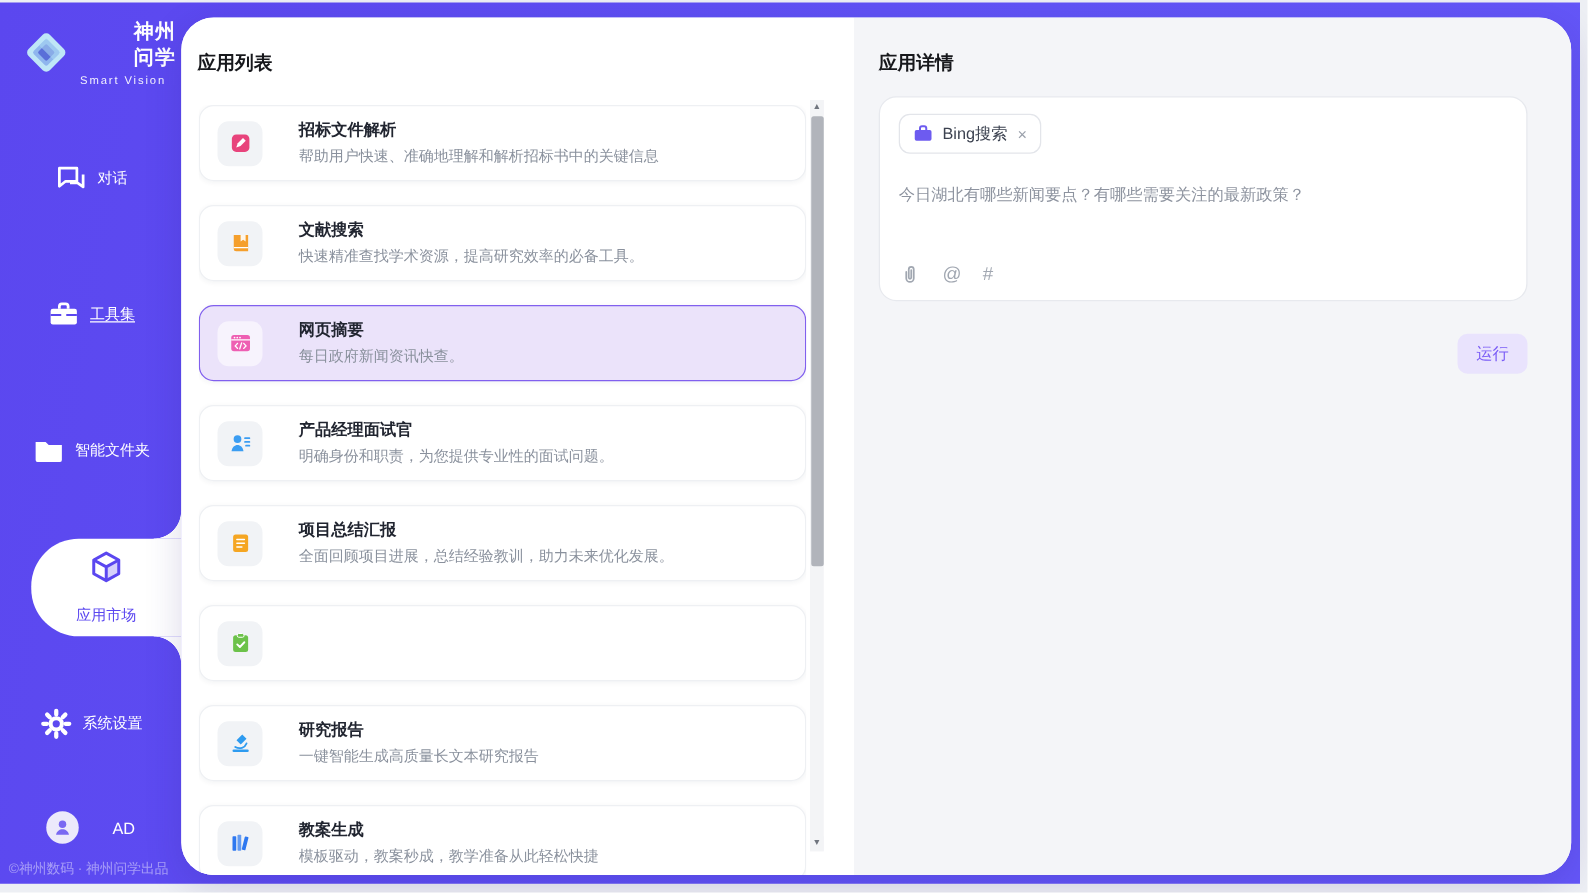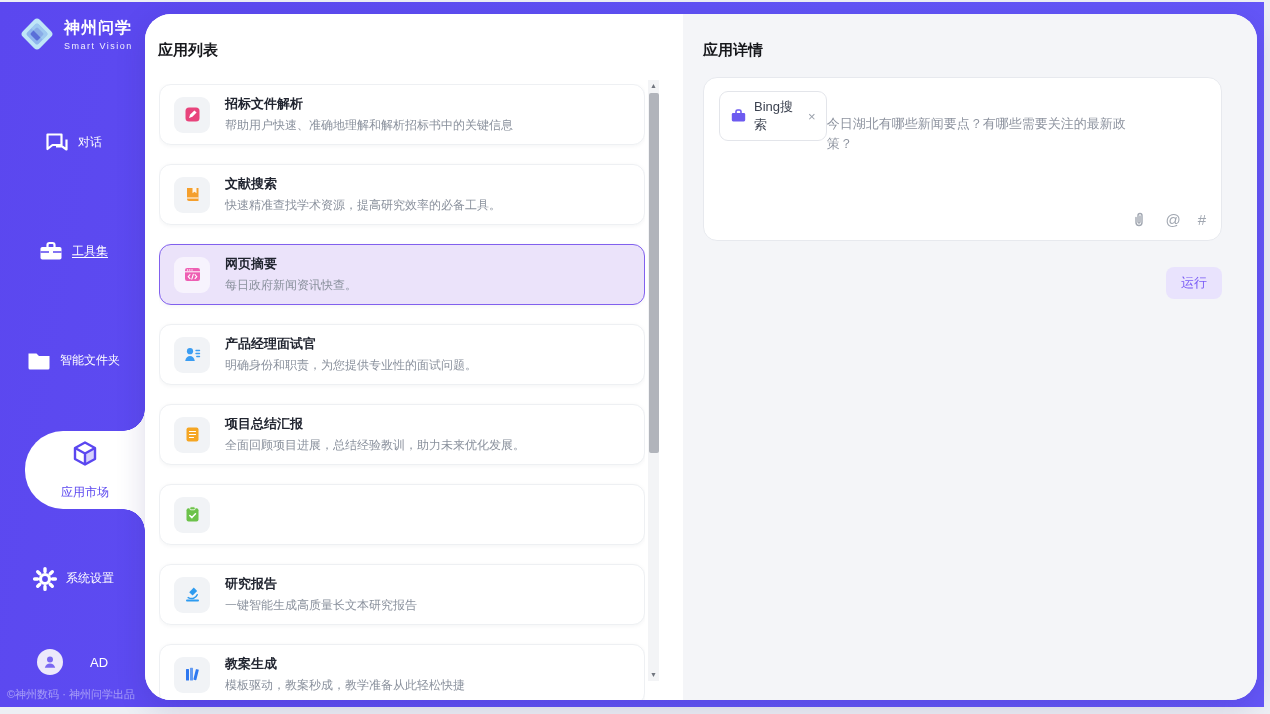--- a/index.html
+++ b/index.html
@@ -11,21 +11,21 @@
     color:#23262e;
   }
   
   .frame {
     position:absolute; left:0; top:2px; right:6px; bottom:7px;
     background:linear-gradient(100deg,#5b47ef 0%,#6154f6 60%,#6557f8 100%);
   }
   
   .sidebar { position:absolute; left:0; top:2px; bottom:7px; width:145px; color:#fff; }
   .logo { display:flex; align-items:center; gap:8px; margin:13px 0 0 18px; }
-  .logo-text .cn { font-size:16px; font-weight:bold; letter-spacing:1px; }
+  .logo-text .cn { font-size:16px; font-weight:bold; letter-spacing:1px;margin-left:43px; }
   .logo-text .en { font-size:9px; letter-spacing:1.5px; opacity:.92; margin-top:2px; }
   .nav { position:absolute; top:86px; left:0; right:0; }
   .nav-item { height:109px; display:flex; flex-direction:row; align-items:center; justify-content:center; gap:7px; cursor:pointer; position:relative; }
   .nav-label { font-size:12px; }
   .nav-item.u .nav-label { text-decoration:underline; text-underline-offset:2px; }
   .bubble {
     position:absolute; left:25px; top:50%; transform:translateY(-50%);
     width:120px; height:78px; background:#fff; border-radius:38px 0 0 38px;
     display:flex; flex-direction:column; align-items:center; justify-content:center; gap:15px;
     color:#5b47f0;
@@ -49,37 +49,37 @@
     box-shadow:0 8px 30px rgba(35,25,120,.16);
   }
   .section-title { font-size:15px; font-weight:bold; color:#17181c; }
   
   .list-section { width:538px; position:relative; background:#fff; }
   .list-section .section-title { margin:27px 0 0 13px; }
   .cards { position:absolute; top:70px; left:14px; width:486px; bottom:0; overflow:hidden; }
   .card {
     height:61px; border:1px solid #eef0f3; border-radius:12px; background:#fff;
     box-shadow:0 1px 4px rgba(25,30,60,.05);
-    display:flex; align-items:center; gap:15px; padding:0 14px; margin-bottom:19px; cursor:pointer;
+    display:flex; align-items:center; gap:29px; padding:0 14px; margin-bottom:19px; cursor:pointer;
   }
   .card.selected { background:#ebe3fa; border:1.5px solid #8160ee; }
   .icon-box { width:36px; height:36px; border-radius:9px; background:#f1f3f6; display:flex; align-items:center; justify-content:center; flex:none; }
   .card.selected .icon-box { background:#f7f3fd; }
   .card-title { font-size:13px; font-weight:bold; color:#212530; line-height:1.45; }
   .card-desc { font-size:12px; color:#8a919d; line-height:1.5; margin-top:2px; }
   
   .sb { position:absolute; left:503px; top:66px; width:11px; height:601px; background:#f3f4f6; }
   .sb-arrow { position:absolute; left:0; width:11px; height:12px; color:#70757e; font-size:7px; line-height:12px; text-align:center; background:#f3f4f6; cursor:pointer; }
   .sb-up { top:0; } .sb-down { bottom:0; }
   .sb-thumb { position:absolute; left:0.5px; top:13px; width:10px; height:360px; background:#b1b4bb; border-radius:2px; cursor:pointer; }
   
   .detail-section { flex:1; background:#f4f5f8; padding:27px 35px 0 20px; }
   .input-card {
     margin-top:17px; height:164px; background:#fff; border:1px solid #e7e9ee; border-radius:14px;
-    padding:13px 15px 12px; display:flex; 
+    padding:13px 15px 12px; display:flex; flex-direction:column;
   }
   .chip {
     align-self:flex-start; display:flex; align-items:center; gap:7px;
     border:1px solid #e3e5ea; border-radius:9px; background:#fff; padding:6px 10px; cursor:default;
   }
   .chip-label { font-size:13px; color:#3c4250; }
   .chip-close { font-size:13px; color:#9aa0ab; cursor:pointer; margin-left:1px; }
   .query { margin-top:23px; font-size:13px; color:#8d939f; line-height:1.5; cursor:text; }
   .attach-row { margin-top:auto; display:flex; align-items:center; gap:17px; color:#a1a7b1; }
   .attach-row .sym { font-size:15px; cursor:pointer; }

